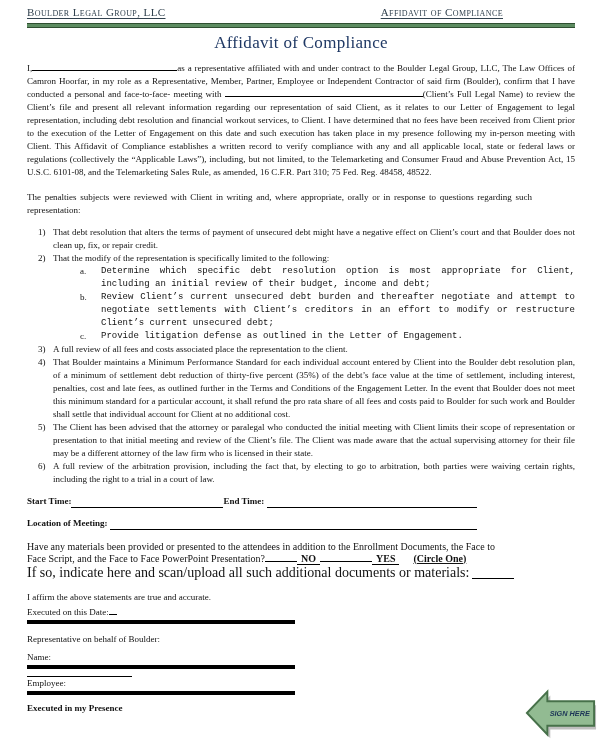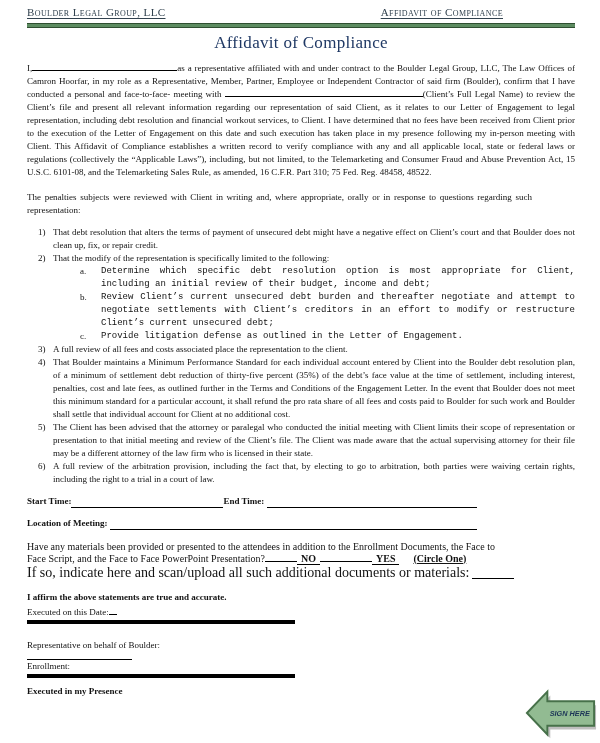--- a/index.html
+++ b/index.html
@@ -35,25 +35,25 @@
   .frow{display:flex;align-items:flex-end;width:450px;}
   .frow .lbl{font-weight:bold;white-space:nowrap;}
   .blank-flex{flex:1;border-bottom:1px solid #000;height:10px;margin-left:3px;}
   .blank-fix{border-bottom:1px solid #000;height:10px;display:inline-block;}
   .mt8{margin-top:8px}.mt9{margin-top:9px}
   .materials{margin-top:11px;width:468px;line-height:11.5px;font-size:10px;}
   .useg{display:inline-block;border-bottom:1px solid #000;height:8px;}
   .uopt{border-bottom:1px solid #000;font-weight:bold;padding:0 4px;}
   .circle-one{font-weight:bold;text-decoration:underline;margin-left:14px;}
   .followup-row{display:flex;align-items:flex-end;width:487px;margin-top:2px;font-size:14px;}
-  .affirm{margin-top:12px;font-weight:bold;}
+  .affirm{margin-top:12px;font-weight:normal;}
   .bar{height:4px;background:#000;}
   .bar-half{width:268px;margin-top:1px;}
   .thin-line{border-top:1px solid #000;width:105px;}
-  .rep-heading{margin-top:15px;}
+  .rep-heading{margin-top:9px;}
   .presence{margin-top:7px;font-weight:bold;}
   
   .sign-arrow{position:absolute;left:524px;top:688px;width:74px;height:52px;}
 </style>
 </head>
 <body>
 
 <div class="page">
 
   <div class="header-row">
@@ -127,24 +127,28 @@
 
   <div class="affirm">I affirm the above statements are true and accurate.</div>
 
   <div style="margin-top:2px">
     <span>Executed on this Date:</span><span class="blank w8"></span>
     <div class="bar bar-half"></div>
   </div>
 
   <div class="rep-heading">Representative on behalf of Boulder:</div>
 
+  <div style="margin-top:5px">
+    <span>Name:</span>
+    <div class="bar bar-half"></div>
+  </div>
 
   <div style="margin-top:7px">
     <div class="thin-line"></div>
-    <span>Enrollment:</span>
+    <span>Employee:</span>
     <div class="bar bar-half"></div>
   </div>
 
   <div class="presence">Executed in my Presence</div>
 
   <svg class="sign-arrow" viewBox="0 0 76 52">
     <polygon points="6,29 27,7 27,17 74,17 74,42 27,42 27,51" fill="#8a8a8a" opacity="0.55"></polygon>
     <polygon points="3,25 24,3 24,13 72,13 72,38 24,38 24,47" fill="#92bb92" stroke="#47714a" stroke-width="2"></polygon>
     <text x="47" y="28.5" text-anchor="middle" font-size="7.5" font-style="italic" font-weight="bold" fill="#1c3557" font-family="Liberation Sans, sans-serif">SIGN HERE</text>
   </svg>

